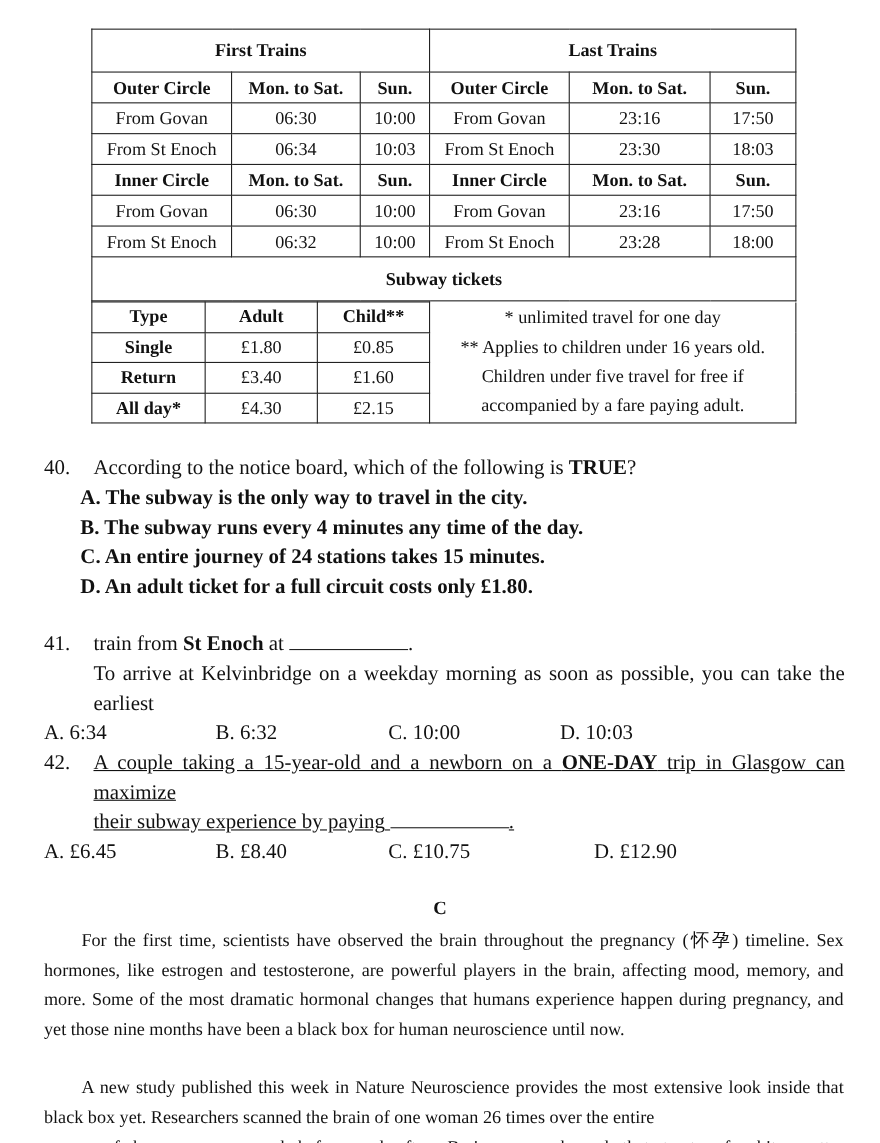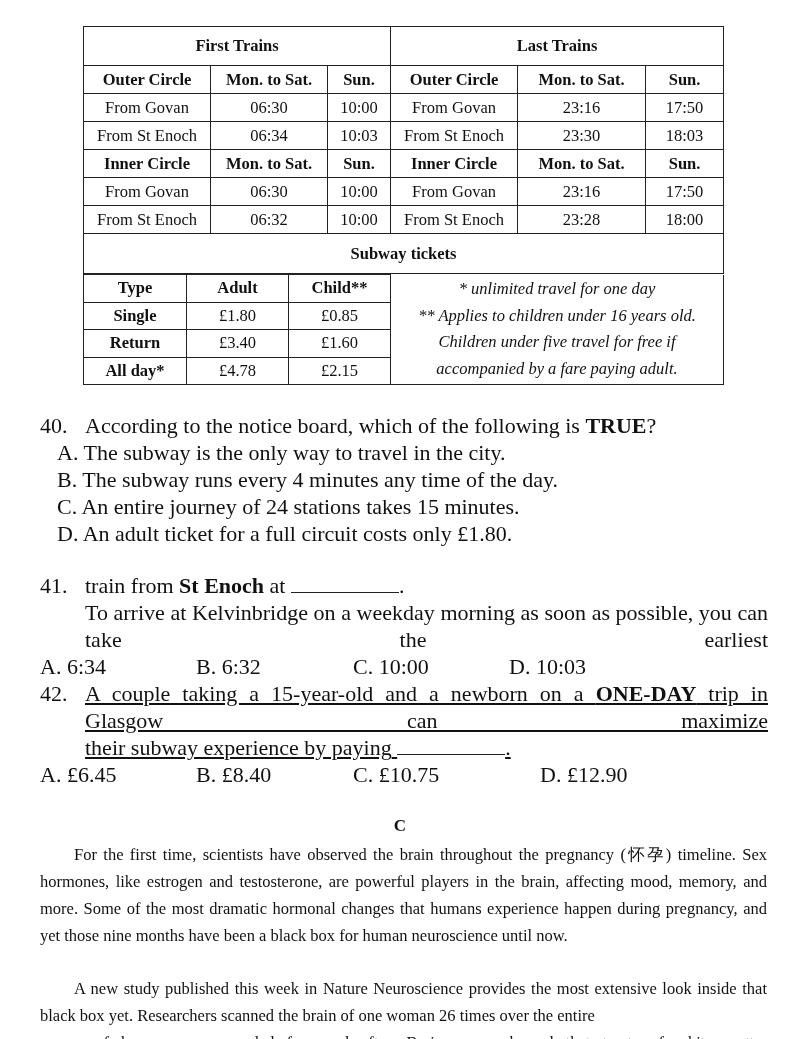--- a/index.html
+++ b/index.html
@@ -20,26 +20,26 @@
   table.sched td.sec { height: 39px; line-height: 39px; }
   .b { font-weight: bold; }
   table.tix {
     position: absolute; left: 83px; top: 274px; width: 640px;
     border-collapse: collapse; table-layout: fixed;
   }
   table.tix td {
     border: 1.3px solid #222; text-align: center; padding: 0;
     height: 26.5px; line-height: 26.5px; font-size: 16.5px; white-space: nowrap;
   }
-  table.tix td.notes { border: none; border-left: 1.3px solid #222; border-right: 1.3px solid #222; border-bottom: 1.3px solid #222; font-style: italic; }
+  table.tix td.notes { border: none; border-left: 1.3px solid #222; border-right: 1.3px solid #222; border-bottom: 1.3px solid #222; }
   .noteline { height: 26.5px; line-height: 26.5px; }
-  .q { position: absolute; left: 40px; width: 728px; font-size: 22px; }
+  .q { position: absolute; left: 40px; width: 728px; font-size: 19px; }
   .q .num { position: absolute; left: 0; }
   .q .stem { margin-left: 45px; line-height: 27px; text-align: justify; }
-  .q .opt { margin-left: 17px; line-height: 27px; }
+  .q .opt { margin-left: 33px; line-height: 27px; font-weight: bold; }
   .opts4 { position: relative; height: 27px; }
   .opts4 span { position: absolute; top: 0; line-height: 27px; }
   .blank { display: inline-block; width: 108px; border-bottom: 1px solid #222; height: 14px; }
   .sect { position: absolute; left: 0; width: 800px; top: 816px; text-align: center; font-weight: bold; font-size: 17px; }
   .para { position: absolute; left: 40px; width: 727px; font-size: 16.5px; line-height: 27px; text-align: justify; text-align-last: auto; }
   .para p { margin: 0; text-indent: 34px; }
   .justify-line { text-align: justify; text-align-last: justify; }
 </style>
 </head>
 <body>
@@ -136,21 +136,21 @@
     <td>£1.80</td>
     <td>£0.85</td>
   </tr>
   <tr>
     <td class="b">Return</td>
     <td>£3.40</td>
     <td>£1.60</td>
   </tr>
   <tr>
     <td class="b">All day*</td>
-    <td>£4.78</td>
+    <td>£4.30</td>
     <td>£2.15</td>
   </tr>
 </tbody>
   </table>
 
 <div class="q" style="top:412px;">
   <span class="num" style="line-height:27px;">40.</span>
   <div class="stem"><span>According to the notice board, which of the following is </span><b>TRUE</b><span>?</span></div>
   <div class="opt">A. The subway is the only way to travel in the city.</div>
   <div class="opt">B. The subway runs every 4 minutes any time of the day.</div>

